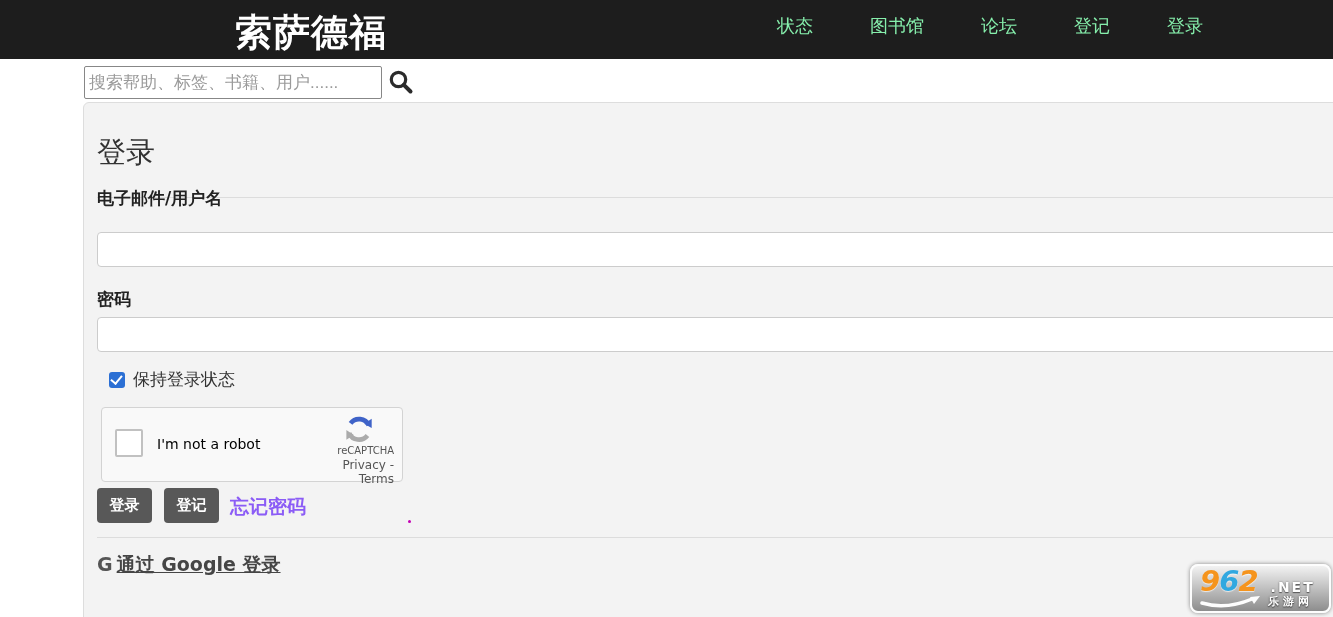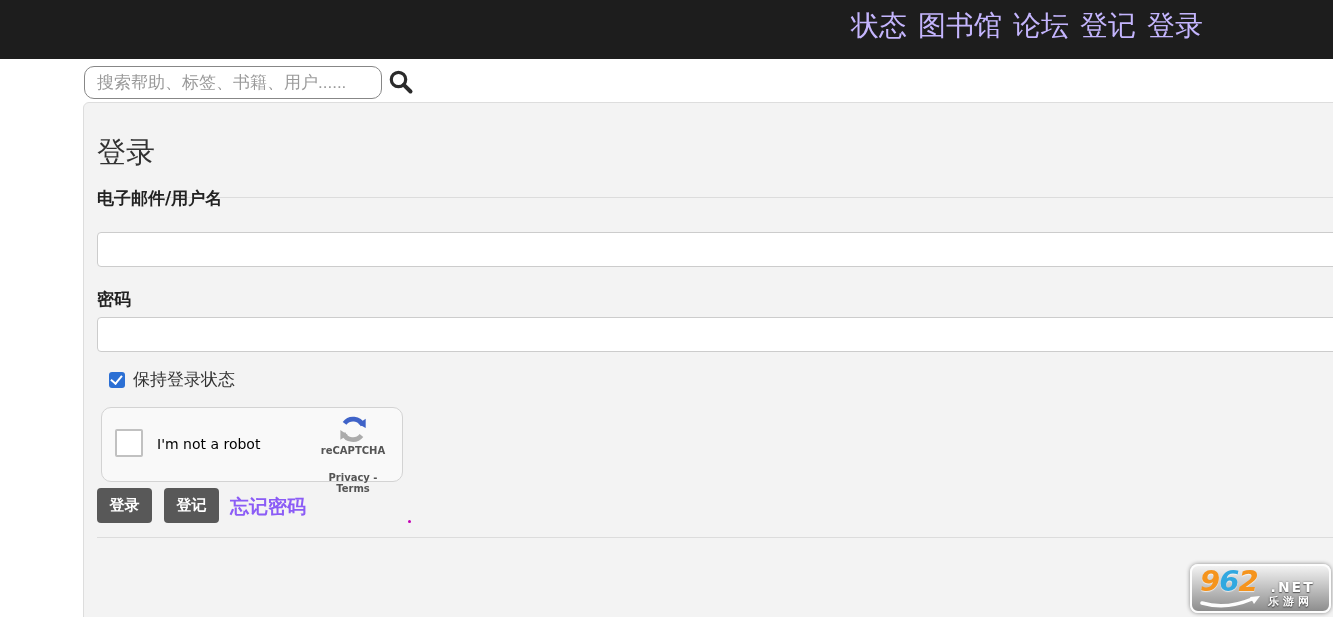--- a/index.html
+++ b/index.html
@@ -5,27 +5,27 @@
   * { margin:0; padding:0; box-sizing:border-box; }
   html,body { width:1333px; height:617px; overflow:hidden; background:#fff;
     font-family:"DejaVu Sans","Liberation Sans",sans-serif; }
 
   
   .topbar { position:absolute; left:0; top:0; width:1333px; height:59px; background:#1d1d1d; }
   .site-title { position:absolute; left:235px; top:8px; font-size:37px; font-weight:bold;
     color:#fff; letter-spacing:1px; cursor:pointer; }
   .topnav { position:absolute; right:130px; top:0; height:52px; display:flex; align-items:center;
     gap:11px; }
-  .topnav a { color:#c4b5fd; font-size:28px; text-decoration:none; cursor:pointer; }
+  .topnav a { color:#86efac; font-size:18px; text-decoration:none; cursor:pointer;margin-left:46px; }
 
   
   .search-row { position:absolute; left:0; top:59px; width:1333px; height:43px; background:#fff; }
   .search-input { position:absolute; left:84px; top:7px; width:298px; height:33px;
-    border:1px solid #878787; background:#fff; font-size:17px; padding:0 12px; color:#333;
-    border-radius:10px; outline:none; }
+    border:1px solid #878787; background:#fff; font-size:17px; padding:0 4px; color:#333;
+    border-radius:2px; outline:none; }
   .search-input::placeholder { color:#9a9a9a; opacity:1; }
   .search-icon { position:absolute; left:387px; top:9px; width:28px; height:28px; cursor:pointer; }
 
   
   .panel { position:absolute; left:83px; top:102px; width:1252px; height:520px;
     background:#f3f3f3; border:1px solid #ddd; border-radius:6px 0 0 0; overflow:hidden; }
   .panel h1 { position:absolute; left:13px; top:30px; font-size:29px; font-weight:400; color:#333; }
   .divider { position:absolute; left:13px; right:0; height:0; border-top:1px solid #dcdcdc; }
   .d1 { top:94px; } .d2 { top:434px; }
   .lbl { position:absolute; left:13px; font-size:17px; font-weight:bold; color:#222; }
@@ -38,28 +38,28 @@
   .remember-row { position:absolute; left:13px; top:265px; display:flex; align-items:center;padding-left:12px; }
   .checkbox { width:16px; height:16px; background:#2b6fd4; border-radius:3px; position:relative;
     display:inline-block; cursor:pointer; flex:0 0 auto; }
   .checkbox::after { content:""; position:absolute; left:4px; top:1px; width:5px; height:9px;
     border:solid #fff; border-width:0 2.4px 2.4px 0; transform:rotate(40deg); }
   .remember-label { font-size:17px; color:#333; margin-left:8px; }
   .remember-note { font-size:13px; color:#8a8a8a; margin-left:2px; }
 
   
   .recaptcha { position:absolute; left:17px; top:304px; width:302px; height:75px;
-    background:#f9f9f9; border:1px solid #d3d3d3; border-radius:10px; }
+    background:#f9f9f9; border:1px solid #d3d3d3; border-radius:4px; }
   .rc-checkbox { position:absolute; left:13px; top:21px; width:28px; height:28px; background:#fff;
     border:2px solid #c1c1c1; border-radius:2px; cursor:pointer; }
   .rc-label { position:absolute; left:55px; top:28px; font-size:14px; color:#000; }
-  .rc-right { position:absolute; right:14px; top:6px; width:70px; text-align:center;font-weight:bold; }
+  .rc-right { position:absolute; right:8px; top:6px; width:70px; text-align:right; }
   .rc-logo { display:block; margin:0 auto; }
   .rc-brand { display:block; font-size:10px; color:#555; margin-top:1px; }
-  .rc-links { display:block; font-size:10px; color:#555; margin-top:16px; cursor:pointer; }
+  .rc-links { display:block; font-size:12px; color:#555; margin-top:2px; cursor:pointer; }
 
   
   .btn { position:absolute; top:385px; height:35px; width:55px; background:#585858; color:#fff;
     border:none; border-radius:4px; font-size:15px; font-weight:bold; cursor:pointer;
     font-family:inherit; }
   .login-btn { left:13px; } .register-btn { left:80px; }
   .forgot { position:absolute; left:146px; top:391px; font-size:19px; font-weight:bold;
     color:#8b5cf6; text-decoration:none; cursor:pointer; }
   .stray-dot { position:absolute; left:324px; top:417px; width:3px; height:3px;
     background:#c400b4; border-radius:50%; }
@@ -80,20 +80,21 @@
     margin-bottom:2px; text-shadow:0 0 2px #6e6e6e, 0 1px 1px #555; }
   .wm-bottom { display:flex; align-items:center; margin-top:-2px; }
   .wm-swoosh { flex:0 0 auto; }
   .wm-site { font-size:11px; font-weight:bold; color:#fff; letter-spacing:4px; margin-left:6px;
     text-shadow:0 0 2px #555, 0 1px 1px #444; }
 </style>
 </head>
 <body>
 
 <div class="topbar">
+  <div class="site-title">索萨德福</div>
   <nav class="topnav">
     <a>状态</a>
     <a>图书馆</a>
     <a>论坛</a>
     <a>登记</a>
     <a>登录</a>
   </nav>
 </div>
 
 <div class="search-row">
@@ -136,20 +137,23 @@
     </div>
   </div>
 
   <button class="btn login-btn">登录</button>
   <button class="btn register-btn">登记</button>
   <a class="forgot">忘记密码</a>
   <span class="stray-dot"></span>
 
   <div class="divider d2"></div>
 
+  <div class="google-row">
+    <span class="g-prefix">G</span><a class="g-link">通过 Google 登录</a>
+  </div>
 </div>
 
 <div class="watermark">
   <div class="wm-top">
     <span class="wm-digit" style="color: rgb(245, 148, 29);">9</span>
     <span class="wm-digit" style="color: rgb(49, 168, 224);">6</span>
     <span class="wm-digit" style="color: rgb(245, 148, 29);">2</span>
     <span class="wm-net">.NET</span>
   </div>
   <div class="wm-bottom">

